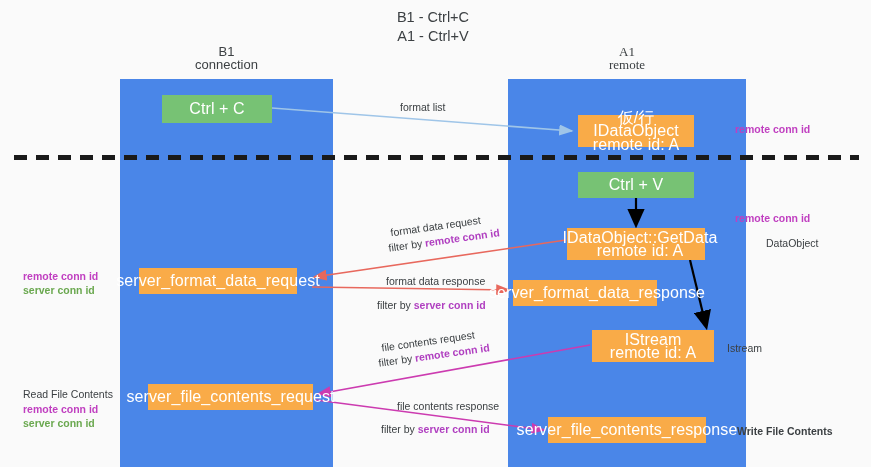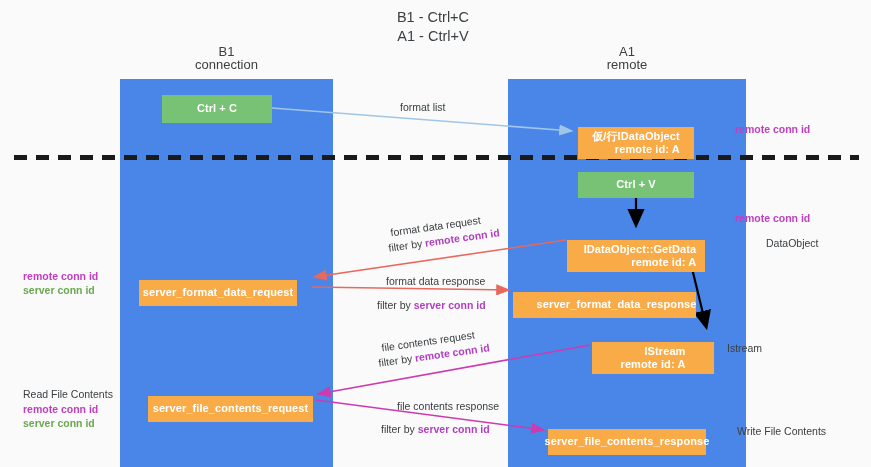--- a/index.html
+++ b/index.html
@@ -16,44 +16,44 @@
   .col{position:absolute;background:#4a86e8;}
   #col-left{left:120px;top:79px;width:213px;height:388px;}
   #col-right{left:508px;top:79px;width:238px;height:388px;}
 
   
   .col-head{
     position:absolute;text-align:center;font-size:13px;line-height:13px;
     color:#3c4043;white-space:pre-line;
   }
   #head-left{left:120px;top:45px;width:213px;}
-  #head-right{left:508px;top:45px;width:238px;}
+  #head-right{left:508px;top:45px;width:238px;font-family:Liberation Serif, serif;}
 
   
   #title{
     position:absolute;left:0;top:8px;width:866px;text-align:center;
     font-size:14.5px;line-height:19px;color:#3c4043;white-space:pre-line;
   }
 
   
   .box{
     position:absolute;box-sizing:border-box;
     display:flex;flex-direction:column;align-items:center;justify-content:center;
-    color:#ffffff;font-size:11px;line-height:13.5px;text-align:right;
-    white-space:pre-line;letter-spacing:.1px;font-weight:bold;
+    color:#ffffff;font-size:16px;line-height:13.5px;text-align:center;
+    white-space:pre-line;letter-spacing:.1px;
   }
   .green{background:#77c274;}
-  .orange{background:#f9ab48;margin-top:12px;}
+  .orange{background:#f9ab48;}
 
   #box-ctrlc{left:162px;top:95px;width:110px;height:28px;}
   #box-dataobject{left:578px;top:115px;width:116px;height:32px;}
   #box-ctrlv{left:578px;top:172px;width:116px;height:26px;}
   #box-getdata{left:567px;top:228px;width:138px;height:32px;padding-left:8px;}
   #box-fmt-req{left:139px;top:268px;width:158px;height:26px;}
-  #box-fmt-resp{left:513px;top:280px;width:183px;height:26px;padding-left:24px;}
+  #box-fmt-resp{left:513px;top:280px;width:144px;height:26px;padding-left:24px;}
   #box-istream{left:592px;top:330px;width:122px;height:32px;}
   #box-file-req{left:148px;top:384px;width:165px;height:26px;}
   #box-file-resp{left:548px;top:417px;width:158px;height:26px;}
 
   
   #dashed{
     position:absolute;left:14px;top:155px;width:845px;height:5px;
     background:repeating-linear-gradient(to right,#1a1a1a 0 13px,transparent 13px 22px);
   }
 
@@ -155,21 +155,21 @@
 
   <div class="edge-label" style="left:397px;top:399px;">file contents response</div>
   <div class="edge-label" style="left:381px;top:422px;">
     <span>filter by </span><span class="hl-purple">server conn id</span>
   </div>
 
   <div class="side purple" style="left:735px;top:122px;">remote conn id</div>
   <div class="side purple" style="left:735px;top:211px;">remote conn id</div>
   <div class="side plain" style="left:766px;top:236px;">DataObject</div>
   <div class="side plain" style="left:727px;top:341px;">Istream</div>
-  <div class="side plain" style="left:737px;top:424px;">Write File Contents</div>
+  <div class="side plain" style="left:737px;top:424px;font-weight:bold;">Write File Contents</div>
 
   <div class="side purple" style="left:23px;top:269px;">remote conn id</div>
   <div class="side green-t" style="left:23px;top:283px;">server conn id</div>
 
   <div class="side plain" style="left:23px;top:387px;">Read File Contents</div>
   <div class="side purple" style="left:23px;top:402px;">remote conn id</div>
   <div class="side green-t" style="left:23px;top:416px;">server conn id</div>
 
 </div>
 

